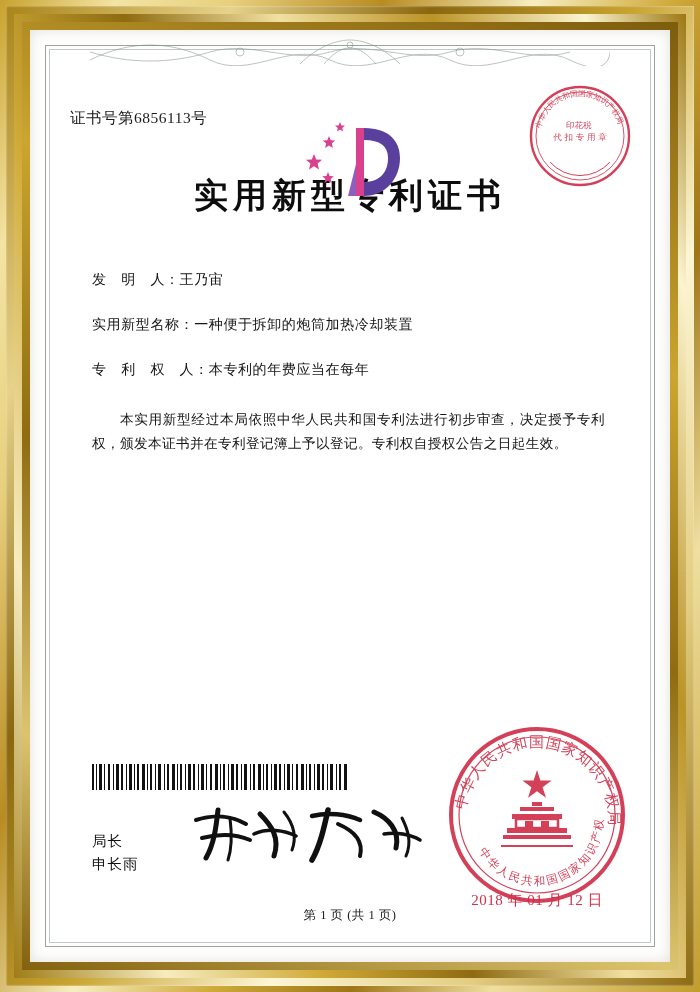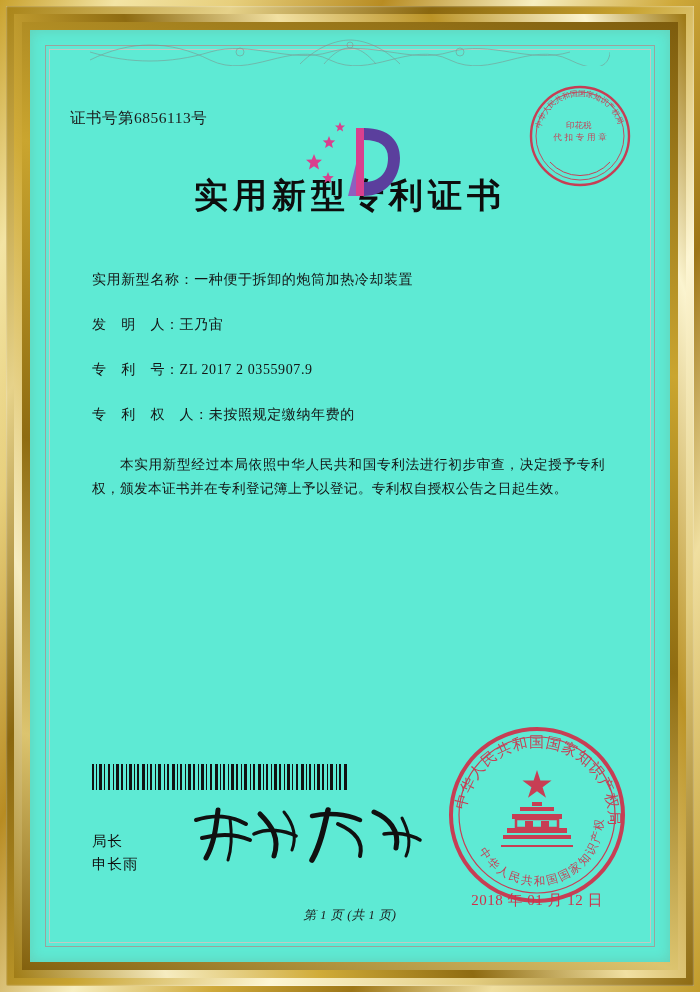--- a/index.html
+++ b/index.html
@@ -41,21 +41,21 @@
     background: linear-gradient(70deg, #a07c16 0%, #f6ecc0 15%, #d0ab38 30%, #8e6b11 45%, #f1e0a2 60%, #bb9326 75%, #fbf4cf 90%, #9c7713 100%);
   }
   .frame-inner-dark {
     position: absolute;
     left: 22px; top: 22px; right: 22px; bottom: 22px;
     background: linear-gradient(200deg, #7d5c0d, #caa52f 30%, #8f6c11 55%, #dcc46f 80%, #83610e);
   }
   .paper {
     position: absolute;
     left: 30px; top: 30px; right: 30px; bottom: 30px;
-    background: #5eead4;
+    background: #ffffff;
     box-shadow: inset 0 0 14px rgba(120,110,80,.22);
   }
   
   .paper-border {
     position: absolute;
     left: 15px; top: 15px; right: 15px; bottom: 15px;
     border: 1px solid #9aa39c;
   }
   .paper-border:after {
     content: "";
@@ -149,21 +149,20 @@
     height: 62px;
   }
   .footer {
     position: absolute;
     left: 0; right: 0;
     bottom: 4px;
     text-align: center;
     font-size: 12.5px;
     color: #1a1a1a;
     letter-spacing: .5px;
-    font-style: italic;
   }
   
   .seal-small {
     position: absolute;
     right: 38px;
     top: 54px;
     width: 104px;
     height: 104px;
     opacity: .92;
   }
@@ -225,30 +224,27 @@
         </g>
         <path d="M52 80 L52 12 L60 12 L60 80 Z" fill="#d9408e"></path>
         <path d="M60 12 C 86 12, 96 26, 96 42 C 96 62, 82 80, 60 80 L60 66 C 76 66, 84 56, 84 42 C 84 30, 76 24, 60 24 Z" fill="#5b3f9d"></path>
         <path d="M44 80 L52 48 L52 80 Z" fill="#8e5fbf"></path>
       </svg>
 
       <div class="title">实用新型专利证书</div>
 
       <div class="fields">
         <div class="field">
+          <span class="lbl">发　明　人：</span><span class="val">王乃宙</span>
+        </div>
+        <div class="field">
           <span class="lbl">实用新型名称：</span><span class="val">一种便于拆卸的炮筒加热冷却装置</span>
         </div>
         <div class="field">
-          <span class="lbl">发　明　人：</span><span class="val">王乃宙</span>
-        </div>
-        <div class="field">
-          <span class="lbl">专　利　号：</span><span class="val">ZL 2017 2 0355907.9</span>
-        </div>
-        <div class="field">
-          <span class="lbl">专　利　权　人：</span><span class="val">未按照规定缴纳年费的</span>
+          <span class="lbl">专　利　权　人：</span><span class="val">本专利的年费应当在每年</span>
         </div>
       </div>
 
       <div class="paras">
         <p>本实用新型经过本局依照中华人民共和国专利法进行初步审查，决定授予专利权，颁发本证书并在专利登记簿上予以登记。专利权自授权公告之日起生效。</p>
       </div>
 
       <svg class="barcode" viewBox="0 0 258 26" preserveAspectRatio="none">
         <g fill="#111">
           <rect x="0" y="0" width="2" height="26"></rect>

